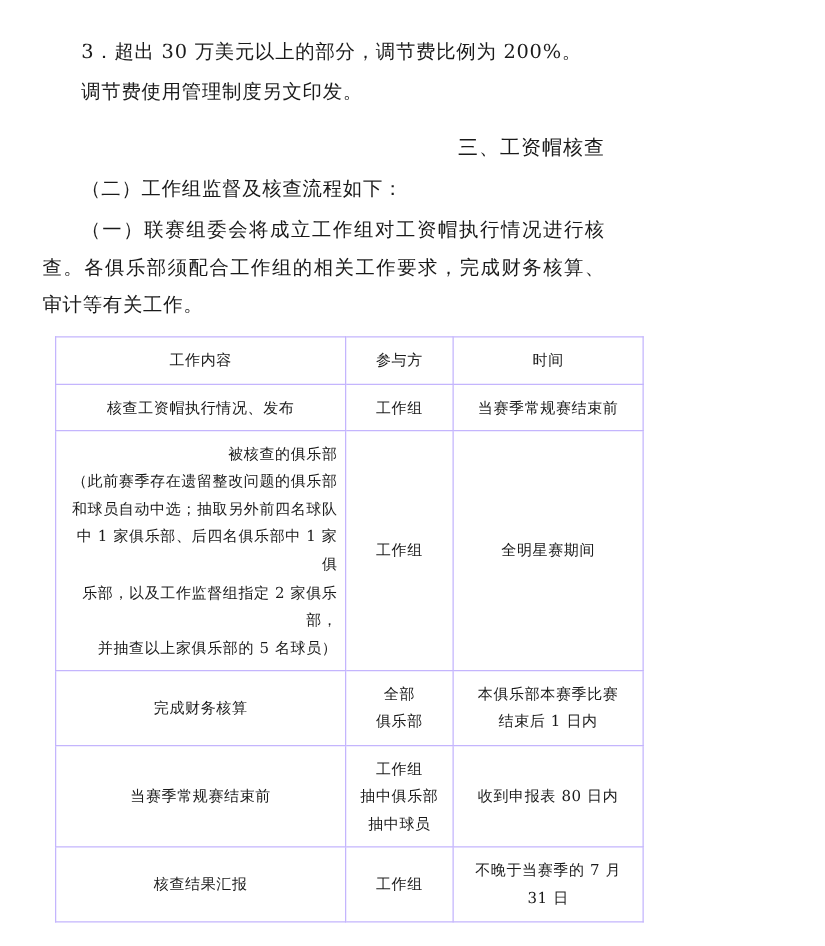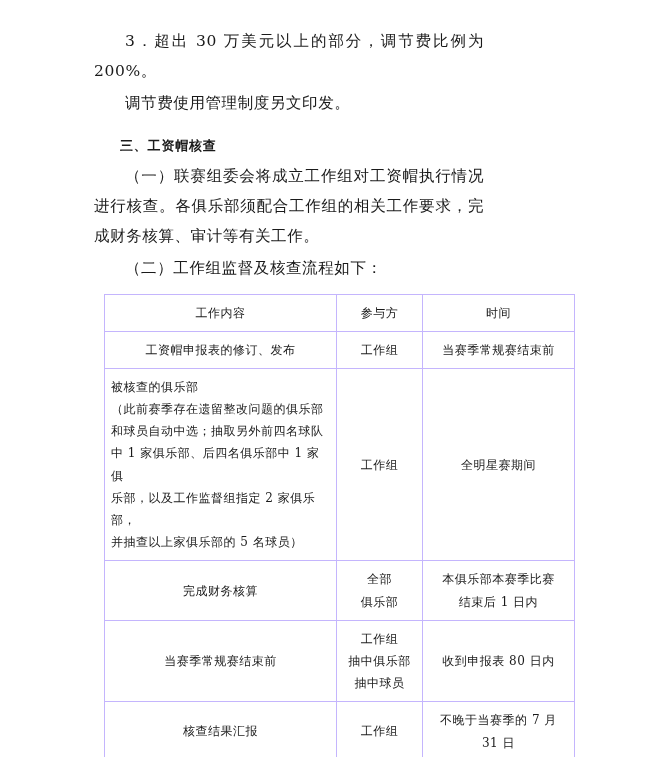--- a/index.html
+++ b/index.html
@@ -12,40 +12,41 @@
     height: 757px;
     font-family: "DejaVu Serif", "Liberation Serif", serif;
     color: #1a1a1a;
     position: relative;
     overflow: hidden;
   }
   .page {
     width: 540px;
     height: 757px;
     box-sizing: border-box;
-    padding: 26px 56px 10px 94px;
+    padding: 26px 56px 10px 34px;
     position: relative;
   }
   .para {
     font-size: 15.5px;
     line-height: 1.95;
     letter-spacing: 0.6px;
     text-align: justify;
     margin: 0 0 2px 0;
   }
   .indent {
     text-indent: 2em;
   }
   .heading {
-    font-size: 13px;
+    font-size: 16px;
     line-height: 2.0;
     letter-spacing: 0.8px;
-    font-weight: bold;
+    font-weight: normal;
     text-indent: 2em;
     margin: 6px 0 2px 0;
+    text-align: right;
   }
   .spacer-sm { height: 6px; }
 
   table.doc-table {
     border-collapse: collapse;
     width: 470px;
     margin: 10px 0 0 10px;
     table-layout: fixed;
   }
   table.doc-table td {
@@ -60,54 +61,54 @@
   }
   .col-a { width: 232px; }
   .col-b { width: 86px; }
   .col-c { width: 152px; }
   .tall-cell {
     line-height: 2.25;
     padding: 10px 10px;
   }
   .tall-cell span {
     display: block;
-    text-align: left;
+    text-align: right;
   }
   .stack span { display: block; }
 </style>
 </head>
 <body>
 
 <div class="page">
 
   <p class="para indent">3．超出 30 万美元以上的部分，调节费比例为 200%。</p>
   <p class="para indent">调节费使用管理制度另文印发。</p>
 
   <div class="spacer-sm"></div>
 
   <p class="heading">三、工资帽核查</p>
 
+  <p class="para indent">（二）工作组监督及核查流程如下：</p>
   <p class="para indent">（一）联赛组委会将成立工作组对工资帽执行情况进行核查。各俱乐部须配合工作组的相关工作要求，完成财务核算、审计等有关工作。</p>
-  <p class="para indent">（二）工作组监督及核查流程如下：</p>
 
   <table class="doc-table">
     <colgroup>
       <col class="col-a">
       <col class="col-b">
       <col class="col-c">
     </colgroup>
     <tbody>
       <tr>
         <td>工作内容</td>
         <td>参与方</td>
         <td>时间</td>
       </tr>
 
       <tr>
-        <td>工资帽申报表的修订、发布</td>
+        <td>核查工资帽执行情况、发布</td>
         <td>工作组</td>
         <td>当赛季常规赛结束前</td>
       </tr>
 
       <tr>
         <td class="tall-cell stack">
           <span>被核查的俱乐部</span>
           <span>（此前赛季存在遗留整改问题的俱乐部</span>
           <span>和球员自动中选；抽取另外前四名球队</span>
           <span>中 1 家俱乐部、后四名俱乐部中 1 家俱</span>

